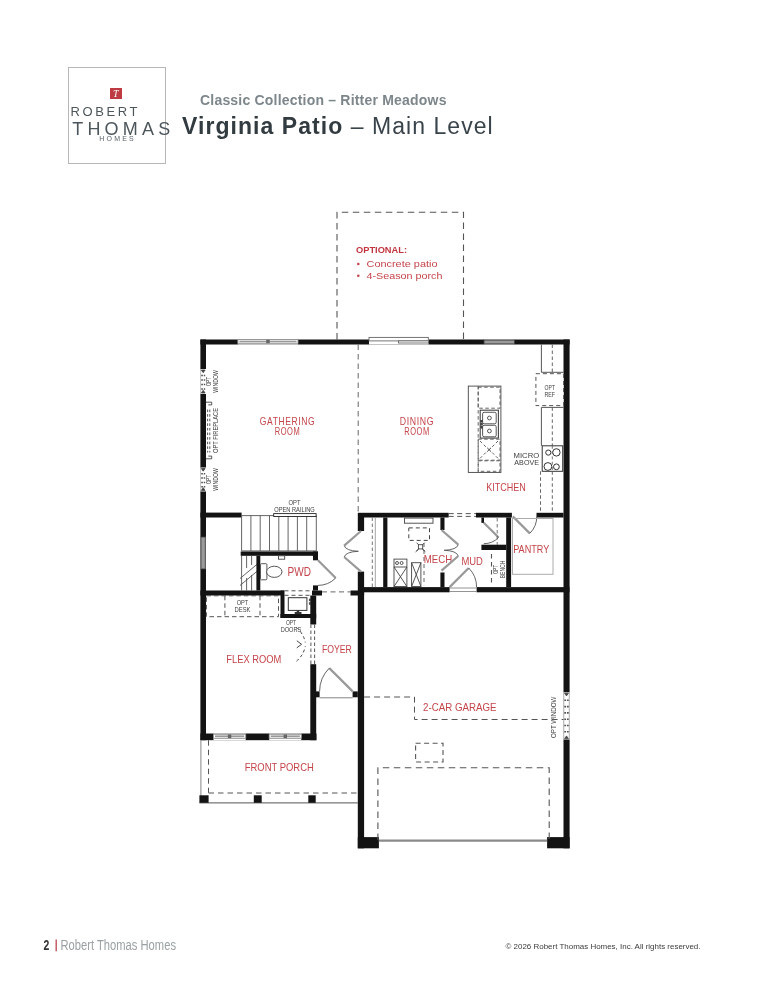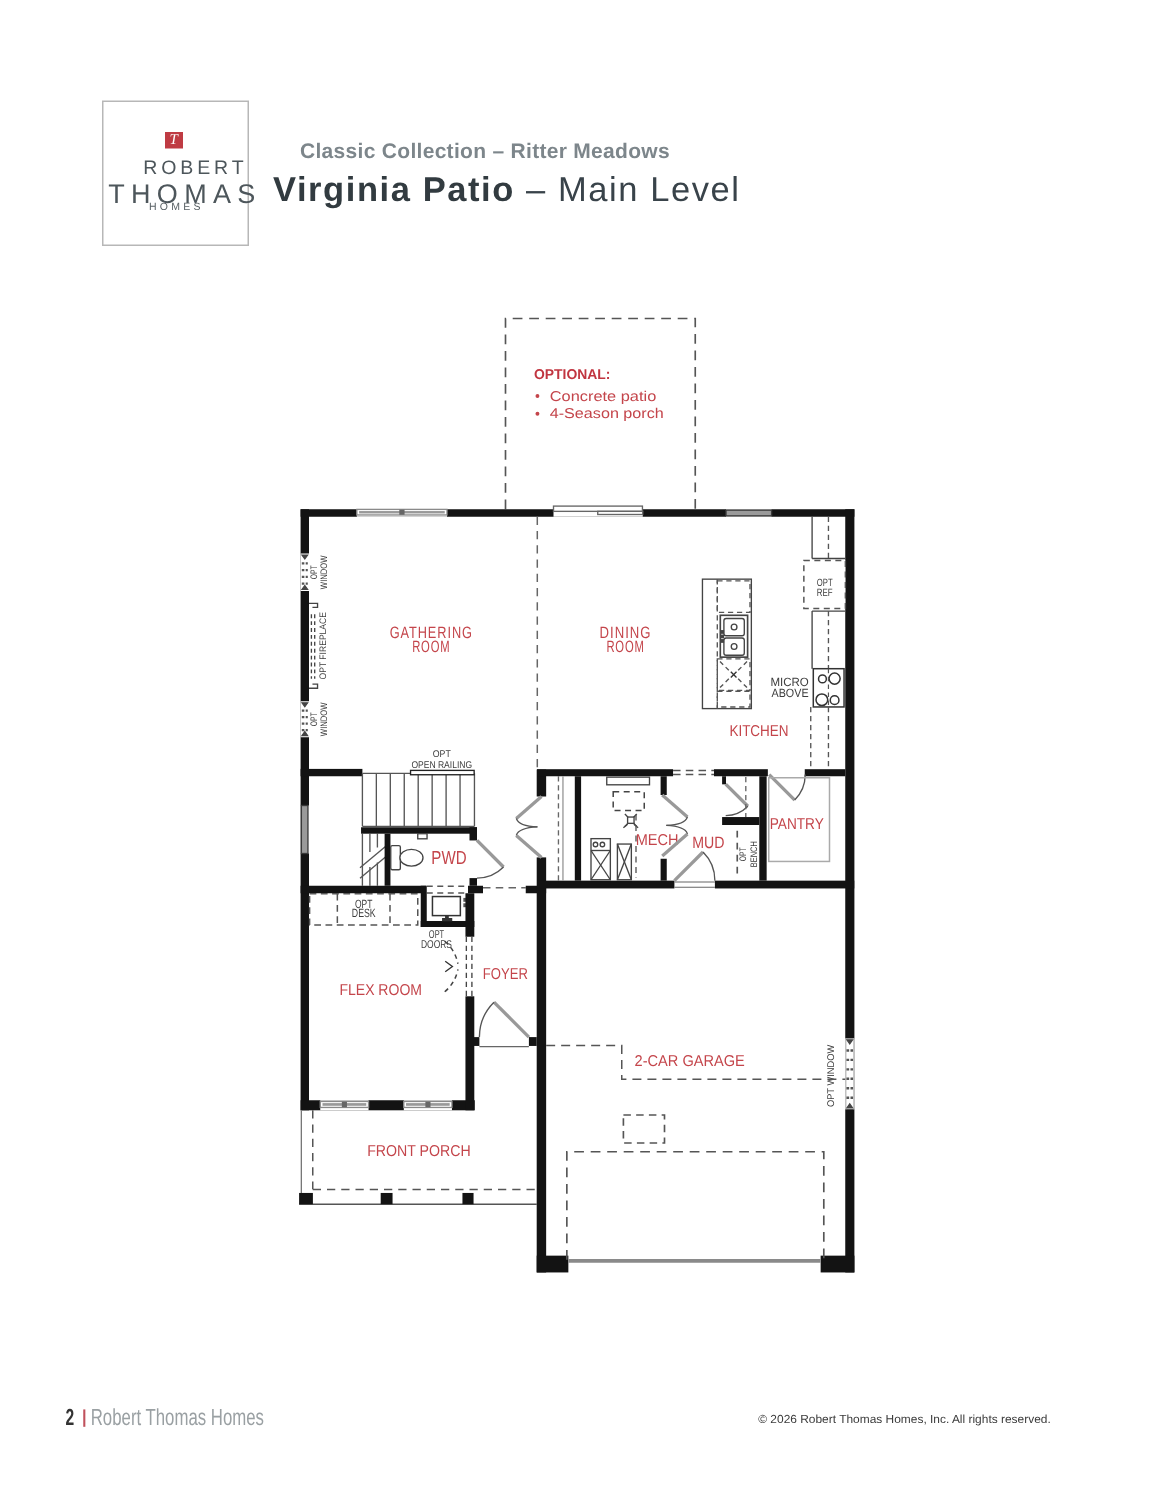--- a/index.html
+++ b/index.html
@@ -8,21 +8,21 @@
   .abs{position:absolute;}
 </style>
 </head>
 <body>
 <div id="page">
 
   <div class="abs" style="left:68px;top:67px;width:96px;height:95px;border:1px solid #b7b7b7;background:#fff;"></div>
 
   <div class="abs" style="left:110px;top:87.5px;width:11.5px;height:11px;background:#bf3b43;color:#fff;font-family:'Liberation Serif',serif;font-style:italic;font-size:10px;line-height:11px;text-align:center;">T</div>
 
-  <div class="abs" style="left:68px;top:103.5px;width:97px;text-align:right;font-size:13px;color:#4d565b;letter-spacing:2.6px;text-indent:2.6px;">ROBERT</div>
+  <div class="abs" style="left:68px;top:103.5px;width:97px;text-align:left;font-size:13px;color:#4d565b;letter-spacing:2.6px;text-indent:2.6px;">ROBERT</div>
 
   <div class="abs" style="left:68px;top:118.5px;width:97px;text-align:center;font-size:18px;color:#4d565b;letter-spacing:4.2px;text-indent:4.2px;">THOMAS</div>
 
   <div class="abs" style="left:68px;top:134.5px;width:97px;text-align:center;font-size:7px;color:#5a6266;letter-spacing:2.2px;text-indent:2.2px;">HOMES</div>
 
   <div class="abs" style="left:168px;top:92px;font-size:14px;font-weight:bold;color:#7d868b;letter-spacing:0.2px;margin-left:32px;">Classic Collection – Ritter Meadows</div>
 
   <div class="abs" style="left:182px;top:113px;font-size:23px;letter-spacing:1.05px;color:#323b40;"><span style="font-weight:bold;">Virginia Patio</span> <span style="color:#39434a;">– Main Level</span></div>
 
   <svg class="abs" style="left:0;top:0;" width="768" height="994" viewBox="0 0 768 994">

